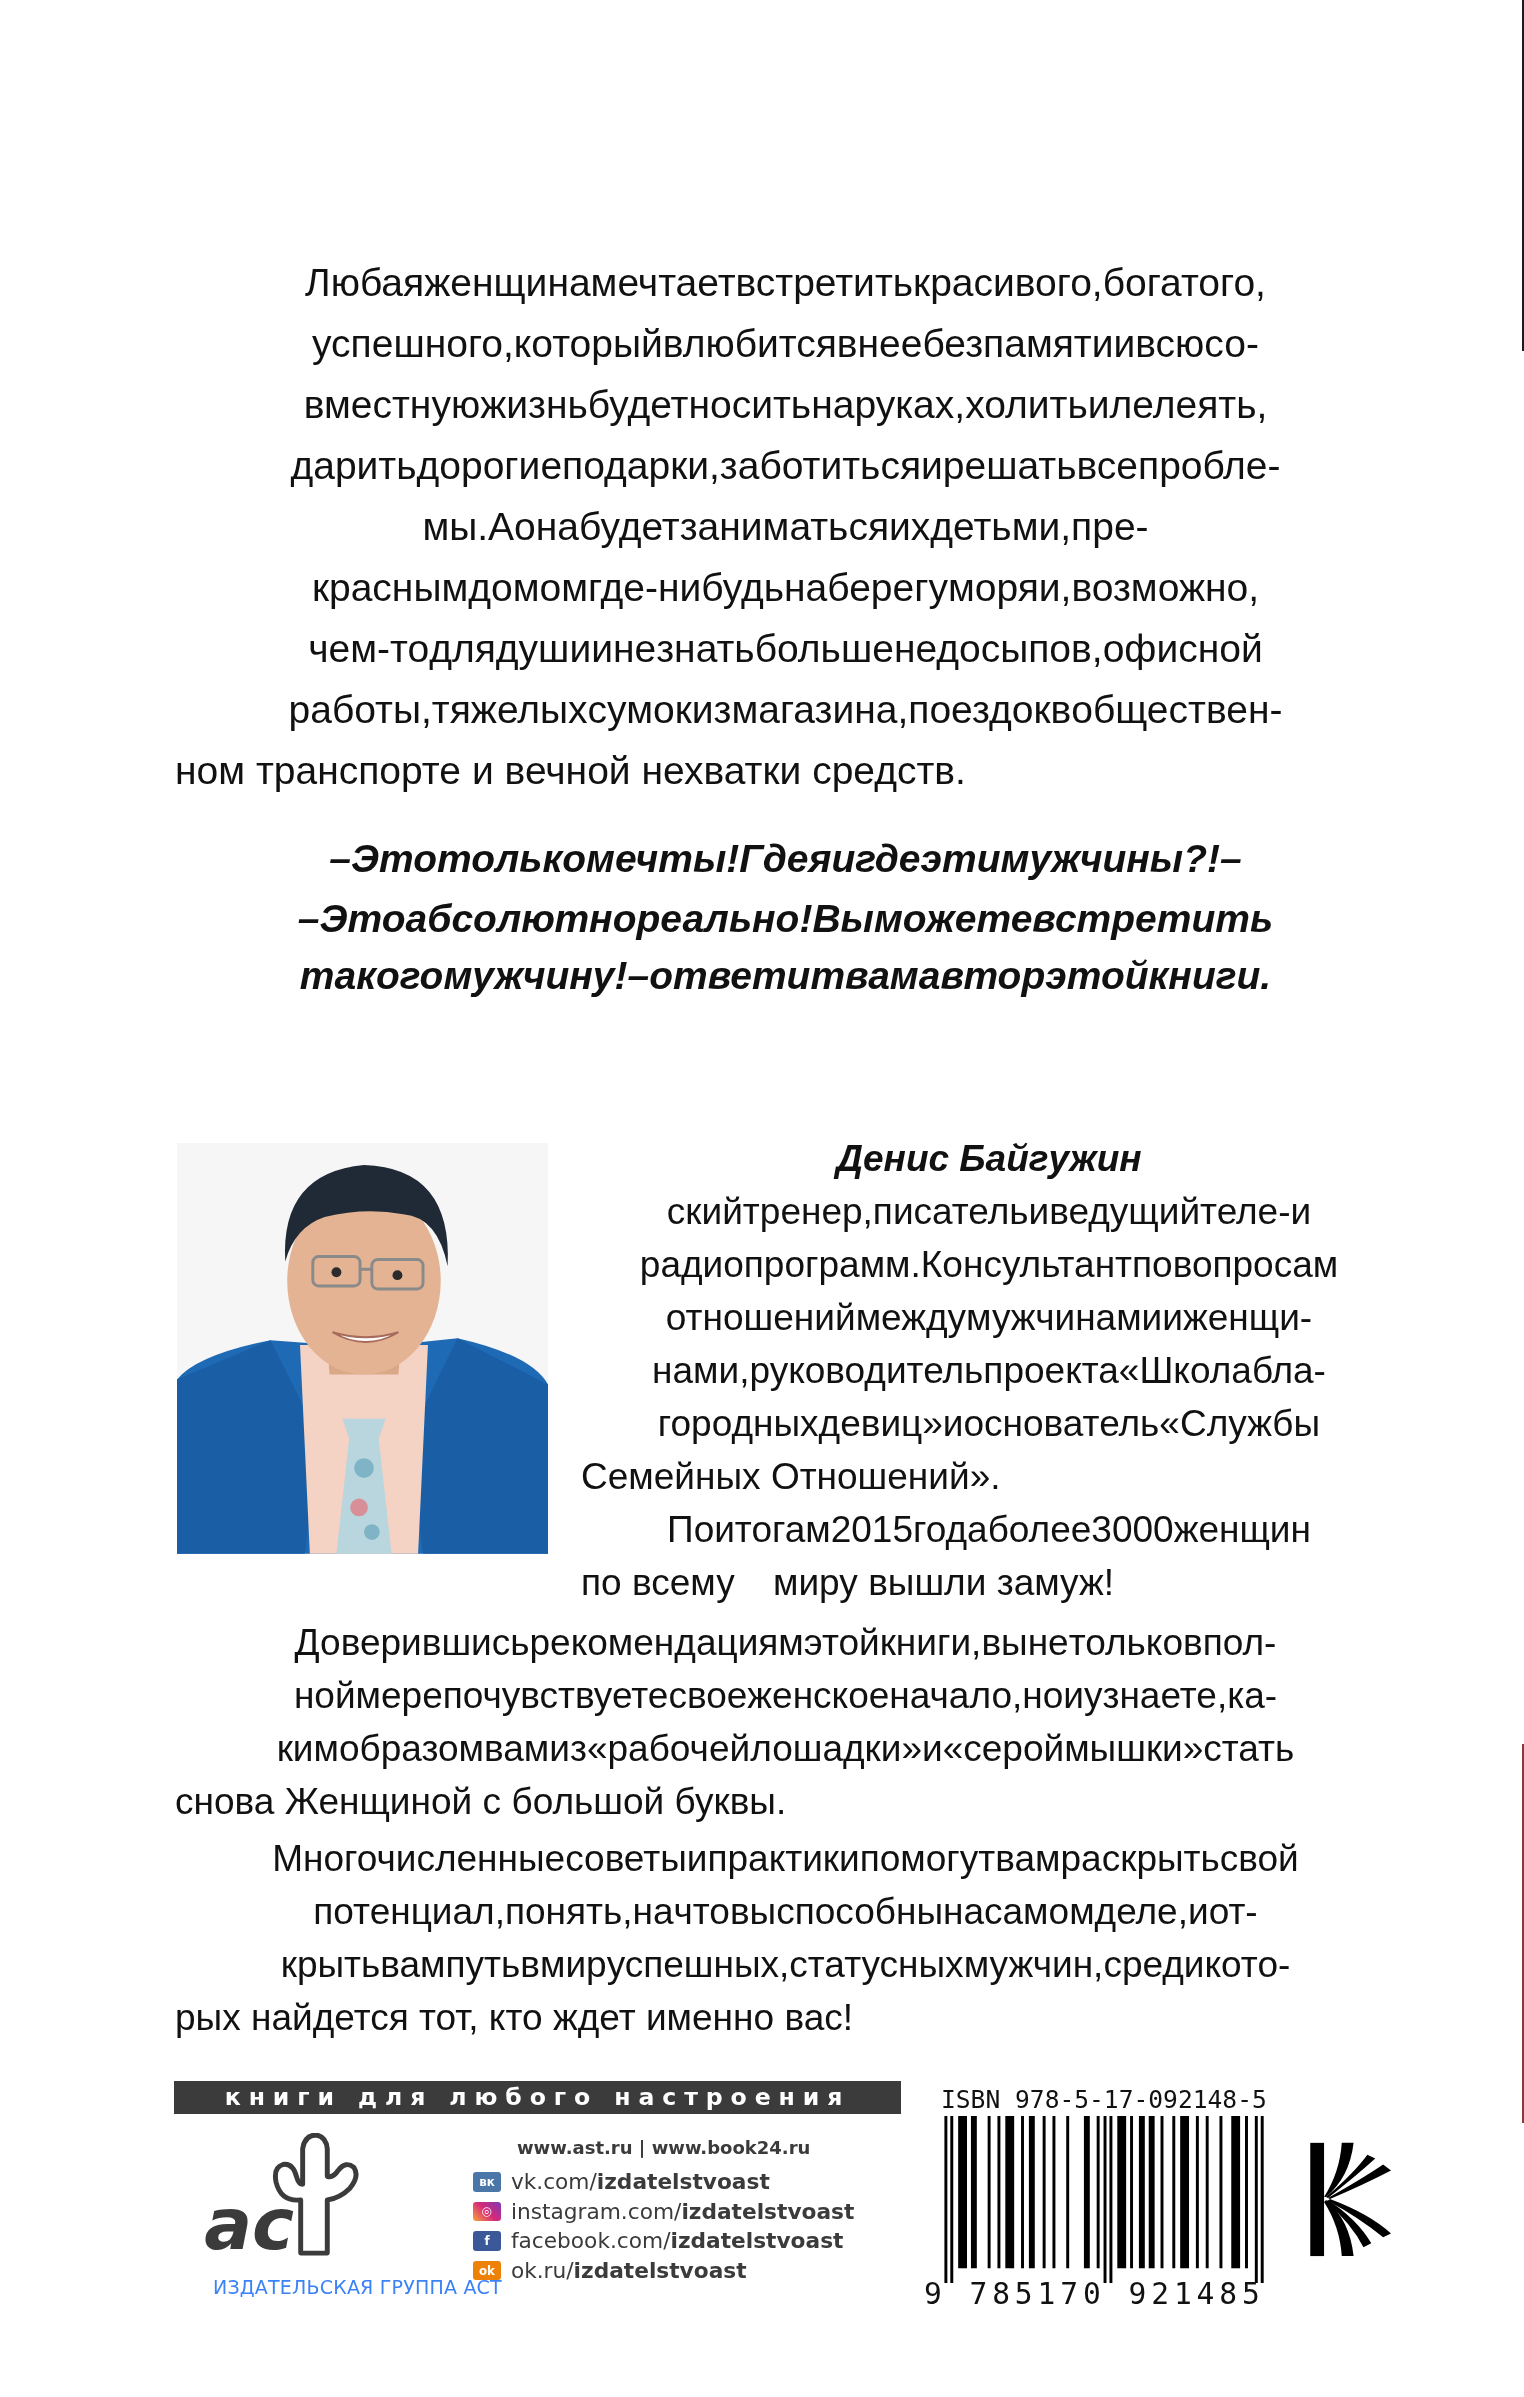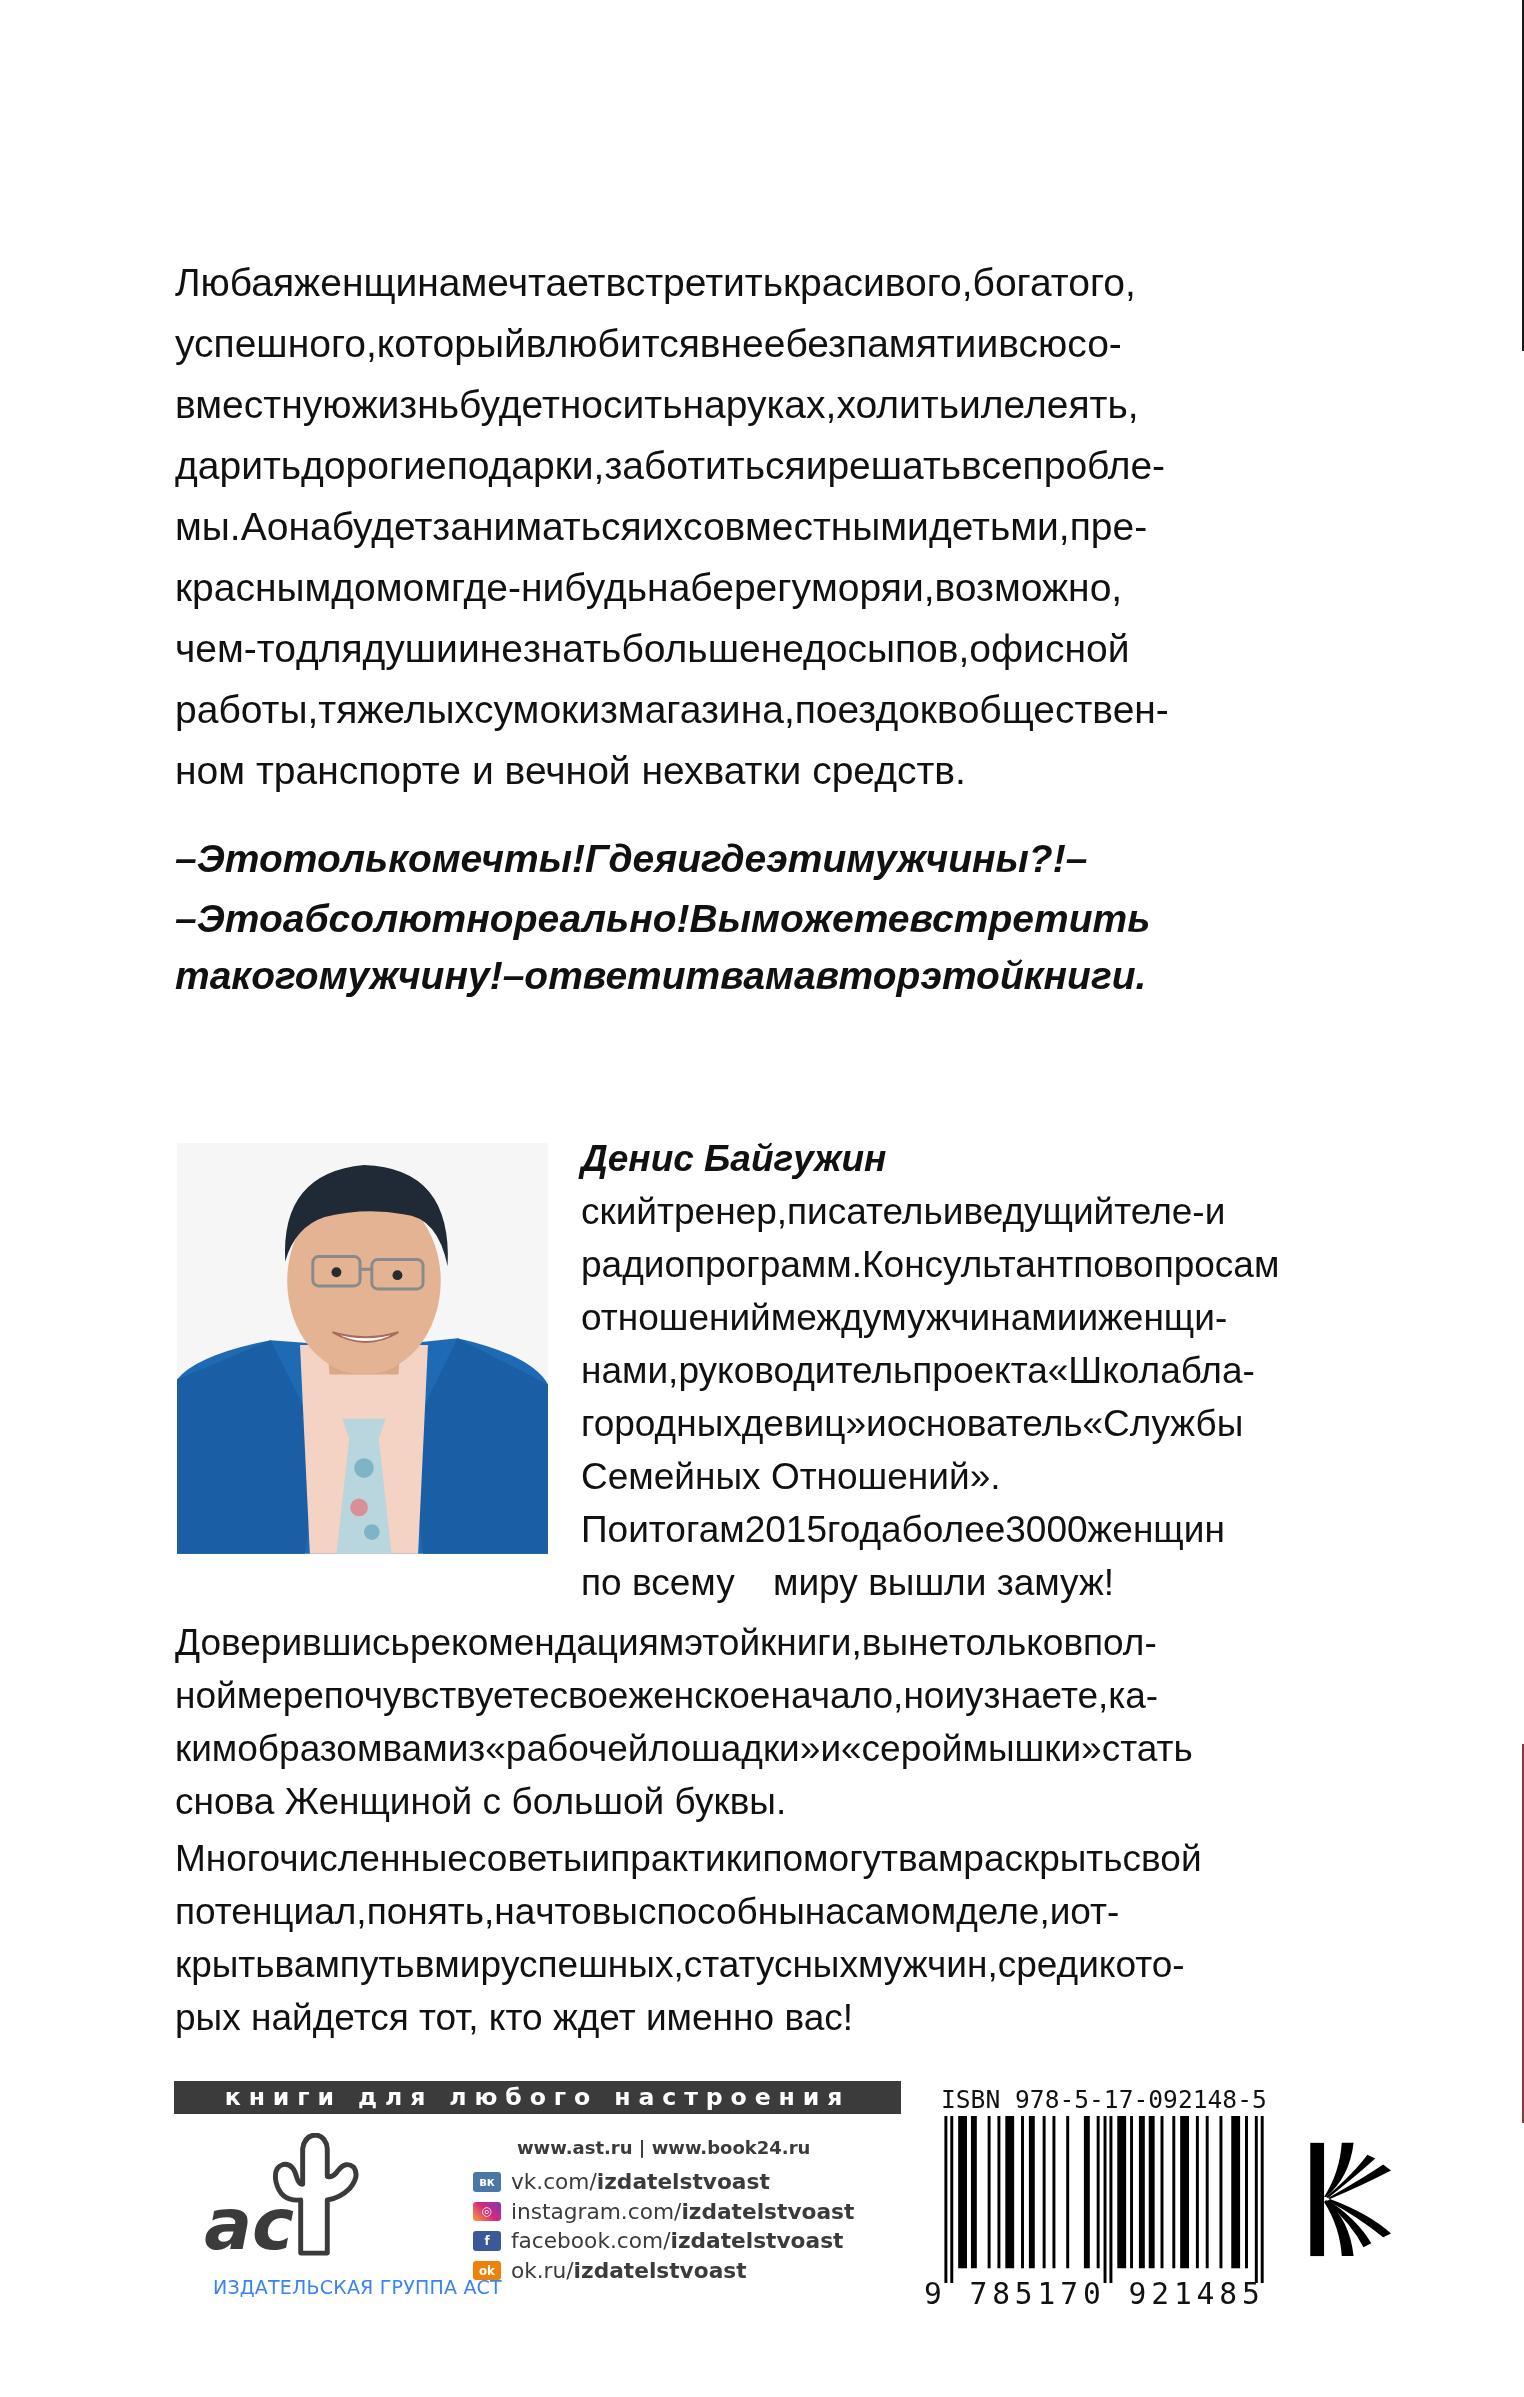--- a/index.html
+++ b/index.html
@@ -5,21 +5,21 @@
   html, body { margin: 0; padding: 0; }
   body {
     width: 1525px; height: 2398px; background: #ffffff; position: relative; overflow: hidden;
     font-family: "Liberation Sans", sans-serif; color: #111111;
   }
   .edge-line-top { position: absolute; left: 1522px; top: 0; width: 2px; height: 351px; background: #1a1a1a; }
   .edge-line-bottom { position: absolute; left: 1522px; top: 1744px; width: 2px; height: 379px; background: #8a3a3e; }
 
   .para { position: absolute; left: 175px; width: 1221px; font-size: 39px; text-align: justify; text-align-last: auto; }
   .line { display: block; height: 61px; line-height: 61px; white-space: nowrap; }
-  .jline { display: flex; justify-content: flex-start; }
+  .jline { display: flex; justify-content: center; }
   .line.last { justify-content: flex-start; }
 
   #intro { top: 252px; }
   #quotes { top: 830px; font-weight: bold; font-style: italic; font-size: 39px; }
   #quotes .line { height: 57px; line-height: 57px; }
   #quotes .gap { height: 3px; }
 
   .photo {
     position: absolute; left: 177px; top: 1143px; width: 371px; height: 411px; overflow: hidden;
     background: #f7f7f7;
@@ -101,21 +101,20 @@
       <span>все</span>
       <span>пробле-</span>
     </span>
   <span class="line jline">
       <span>мы.</span>
       <span>А</span>
       <span>она</span>
       <span>будет</span>
       <span>заниматься</span>
       <span>их</span>
-      <span>совместными</span>
       <span>детьми,</span>
       <span>пре-</span>
     </span>
   <span class="line jline">
       <span>красным</span>
       <span>домом</span>
       <span>где-нибудь</span>
       <span>на</span>
       <span>берегу</span>
       <span>моря</span>

